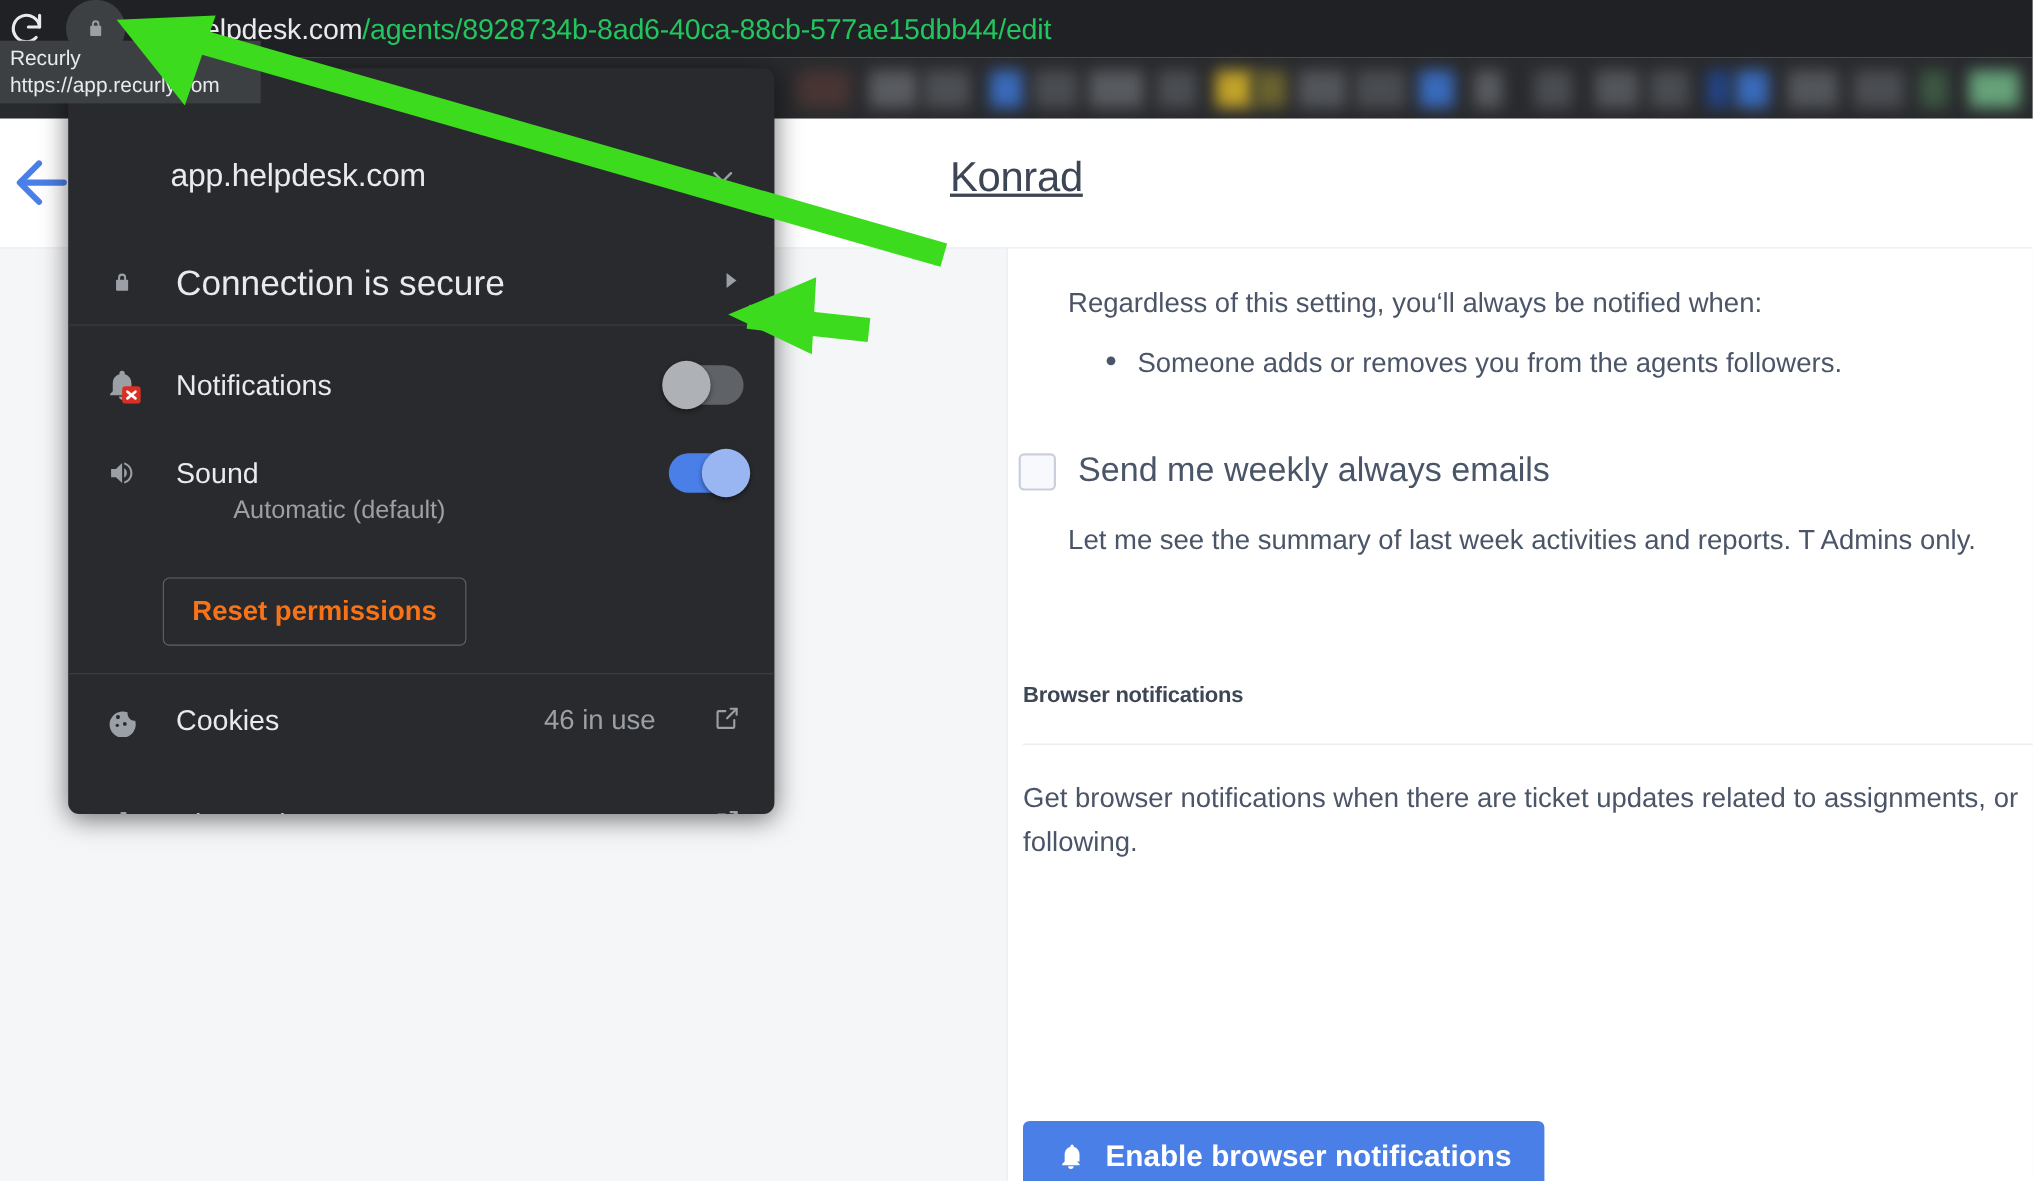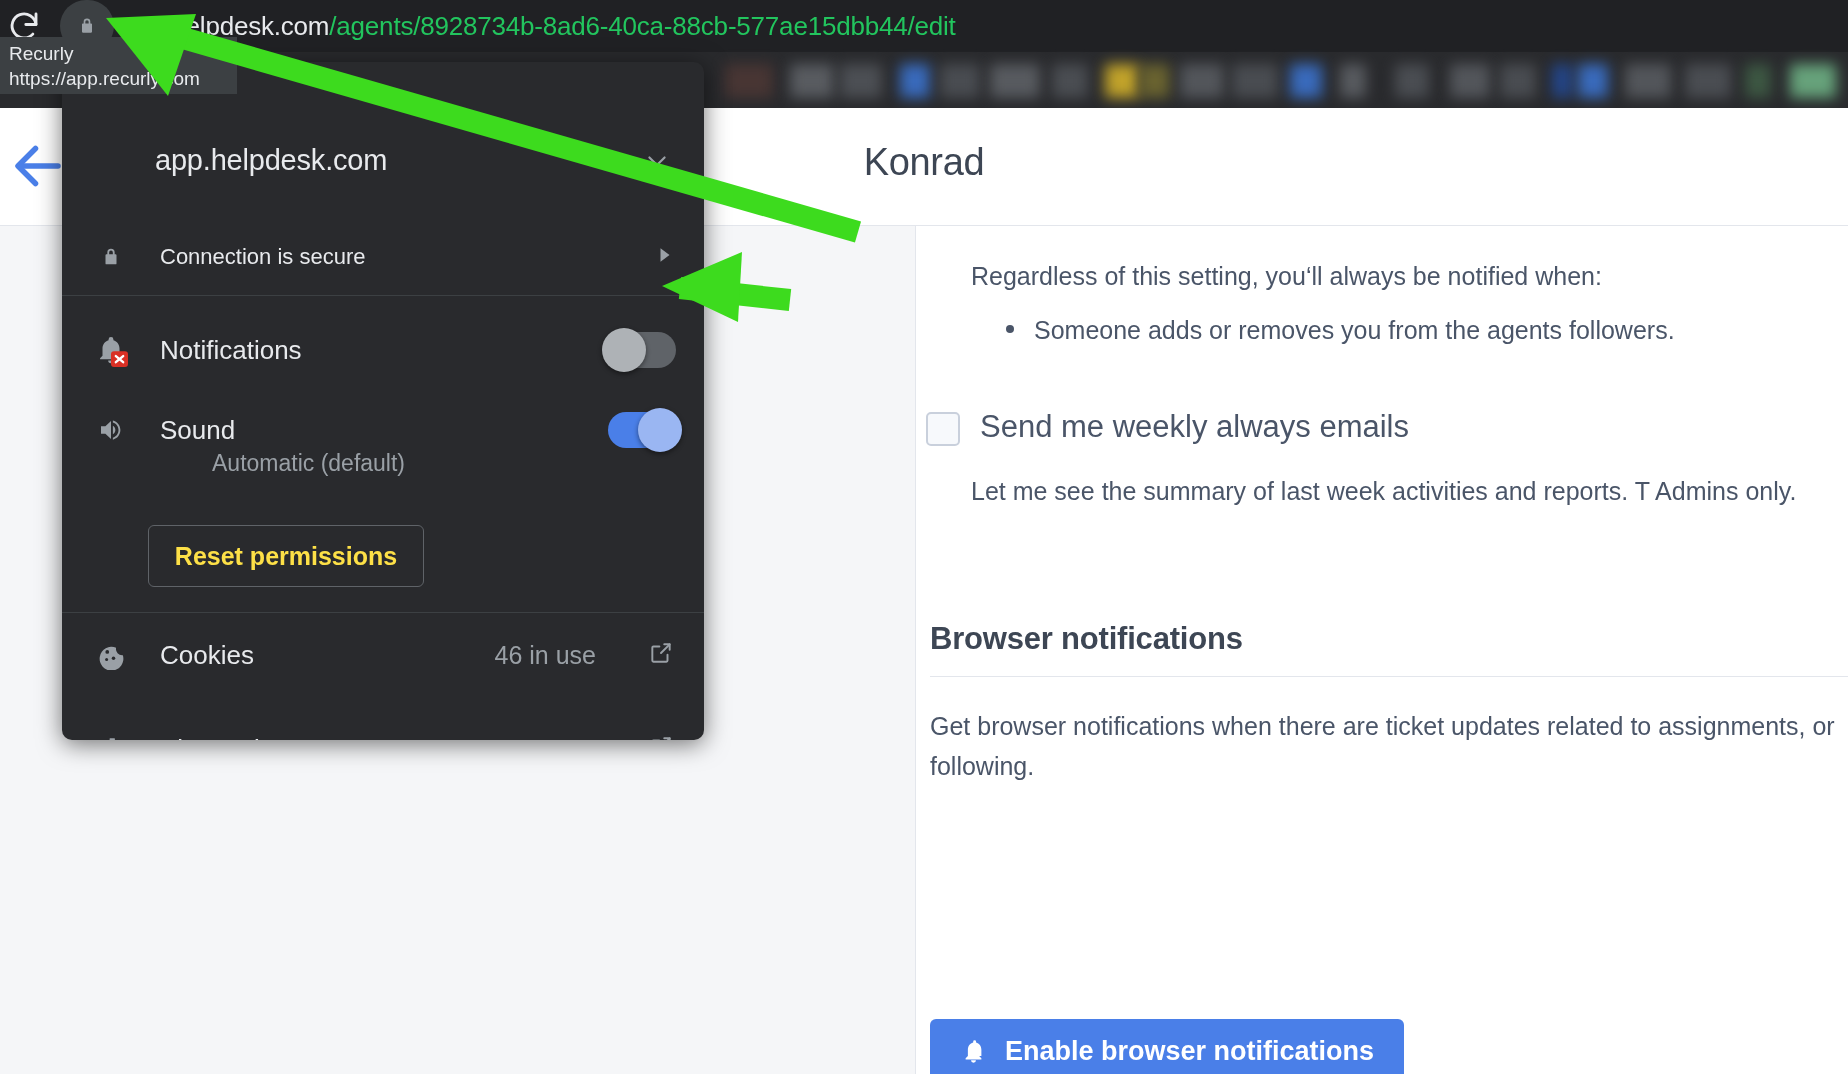--- a/index.html
+++ b/index.html
@@ -52,21 +52,21 @@
     position: absolute; left: 0; top: 0; width: 1848px; height: 118px;
     background: #ffffff; border-bottom: 1px solid #e3e6ec;
   }
   .back-arrow {
     position: absolute; left: 8px; top: 28px; width: 60px; height: 60px;
     color: #4a7fe8;
   }
   .app-title {
     position: absolute; left: 0; top: 33px; width: 1848px;
     text-align: center; font-size: 38px; font-weight: 400;
-    color: #3d4654; letter-spacing: -0.3px;
+    color: #3d4654; letter-spacing: -0.3px; text-decoration: underline;
   }
   .app-body {
     position: absolute; left: 0; top: 118px; width: 1848px; height: 848px;
     background: #f5f6f8;
     padding-left: 16px;
   }
   .content-card {
     position: absolute; left: 915px; top: 0px; right: 0; height: 848px;
     background: #ffffff; border-left: 1px solid #e3e6ec;
     padding: 0;
@@ -86,21 +86,21 @@
   .chk-box {
     width: 34px; height: 34px; border: 2px solid #c9d0dc; border-radius: 5px;
     background: #f7f9fc; margin-right: 20px; margin-top: 6px; flex: none;
   }
   .chk-label { font-size: 31px; color: #4a5568; white-space: nowrap; line-height: 42px; }
   .chk-desc {
     position: absolute; left: 55px; top: 245px; font-size: 25px; color: #4a5568;
     line-height: 40px; width: 980px;
   }
   .section-head {
-    position: absolute; left: 14px; font-size: 31px; font-weight: bold;
+    position: absolute; left: 14px; font-size: 20px; font-weight: bold;
     color: #3d4654; letter-spacing: -0.2px;
   }
   .hrule { position: absolute; left: 14px; width: 1000px; height: 1px; background: #e3e6ec; }
   .para {
     position: absolute; left: 14px; font-size: 25px; color: #4a5568; line-height: 40px;
     width: 1000px;
   }
   .btn-primary {
     position: absolute; left: 14px; top: 793px; height: 64px;
     background: #4a7fe8; border: none; border-radius: 6px;
@@ -127,21 +127,21 @@
     color: #9aa0a6; display: flex; align-items: center; justify-content: center;
     cursor: pointer; border-radius: 50%;
   }
   .bubble-close svg { width: 26px; height: 26px; }
   .row-secure {
     position: absolute; left: 0; top: 158px; width: 642px; height: 74px;
     display: flex; align-items: center; cursor: pointer;
   }
   .row-secure .ico { width: 98px; display:flex; justify-content:center; }
   .row-secure .ico svg { width: 22px; height: 26px; }
-  .row-secure .lbl { font-size: 22px; color: #e8eaed; }
+  .row-secure .lbl { font-size: 32px; color: #e8eaed; }
   .row-secure .caret { position: absolute; right: 32px; color: #9aa0a6; }
   .caret svg { width: 14px; height: 18px; }
   .divider { position: absolute; left: 0; width: 642px; height: 1px; background: #3c4043; }
 
   .perm-row {
     position: absolute; left: 0; width: 642px; height: 70px;
     display: flex; align-items: center;
   }
   .perm-row .ico { width: 98px; display:flex; justify-content:center; }
   .perm-row .lbl { font-size: 26px; color: #e8eaed; }
@@ -157,21 +157,21 @@
     box-shadow: 0 2px 5px rgba(0,0,0,0.45);
   }
   .toggle.off { background: #5f6368; }
   .toggle.off .knob { left: -6px; background: #aeb2b6; }
   .toggle.on { background: #4a7fe8; }
   .toggle.on .knob { right: -6px; background: #9ab6f2; }
 
   .reset-btn {
     position: absolute; left: 86px; top: 463px; width: 276px; height: 62px;
     border: 1px solid #5f6368; border-radius: 6px; background: transparent;
-    color: #fde047; font-size: 25px; font-weight: bold; cursor: pointer;
+    color: #f97316; font-size: 25px; font-weight: bold; cursor: pointer;
     font-family: "Liberation Sans", sans-serif;
   }
   .link-row {
     position: absolute; left: 0; width: 642px; height: 78px;
     display: flex; align-items: center; cursor: pointer;
   }
   .link-row .ico { width: 98px; display:flex; justify-content:center; }
   .link-row .lbl { font-size: 26px; color: #e8eaed; }
   .link-row .meta { position: absolute; right: 108px; font-size: 25px; color: #9aa0a6; }
   .link-row .ext { position: absolute; right: 30px; color: #9aa0a6; }

